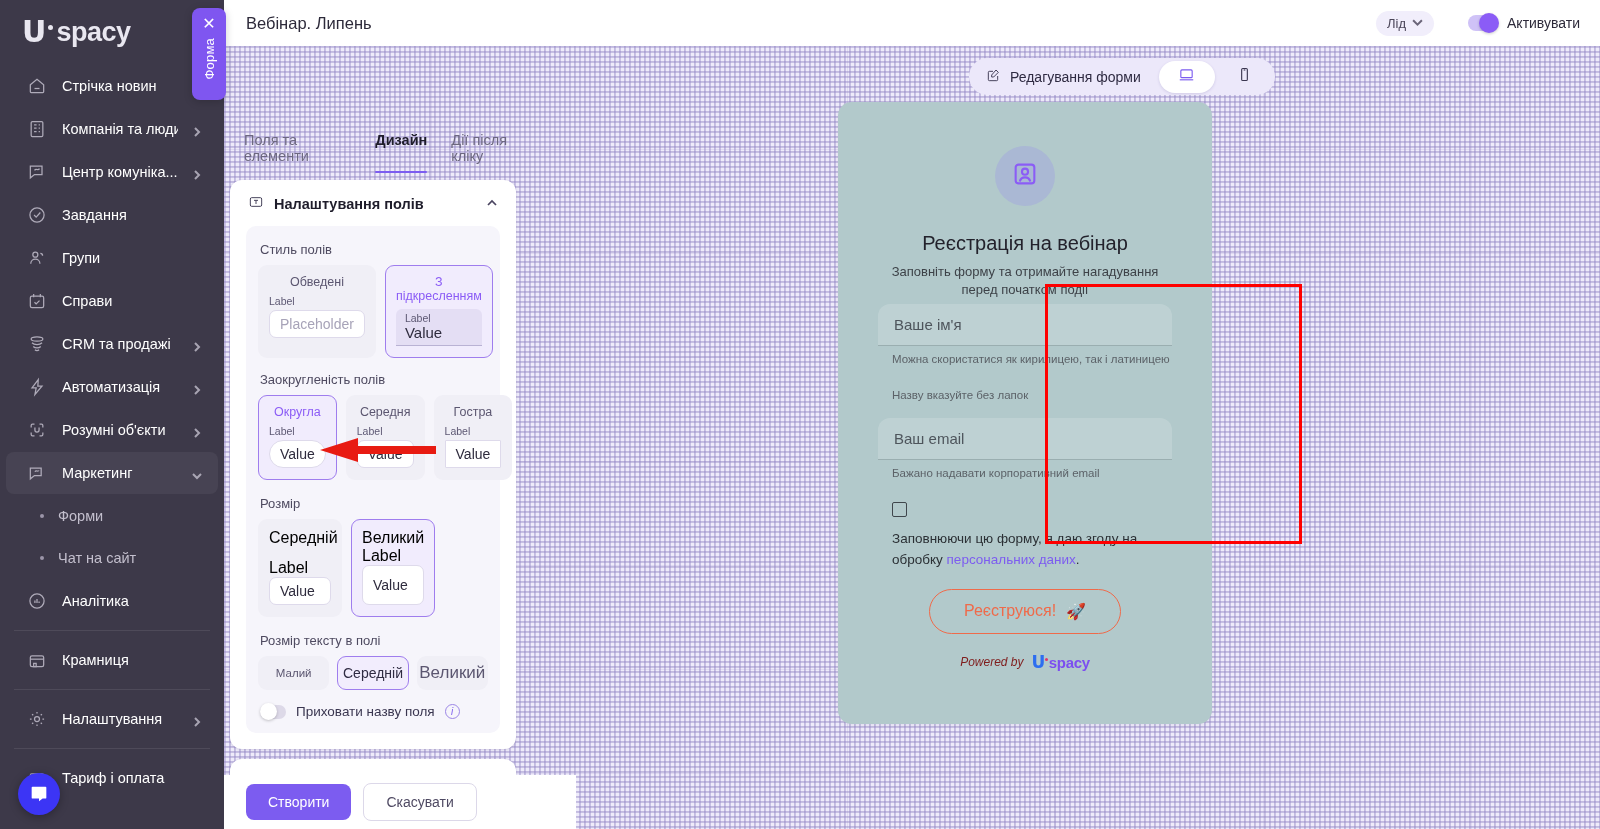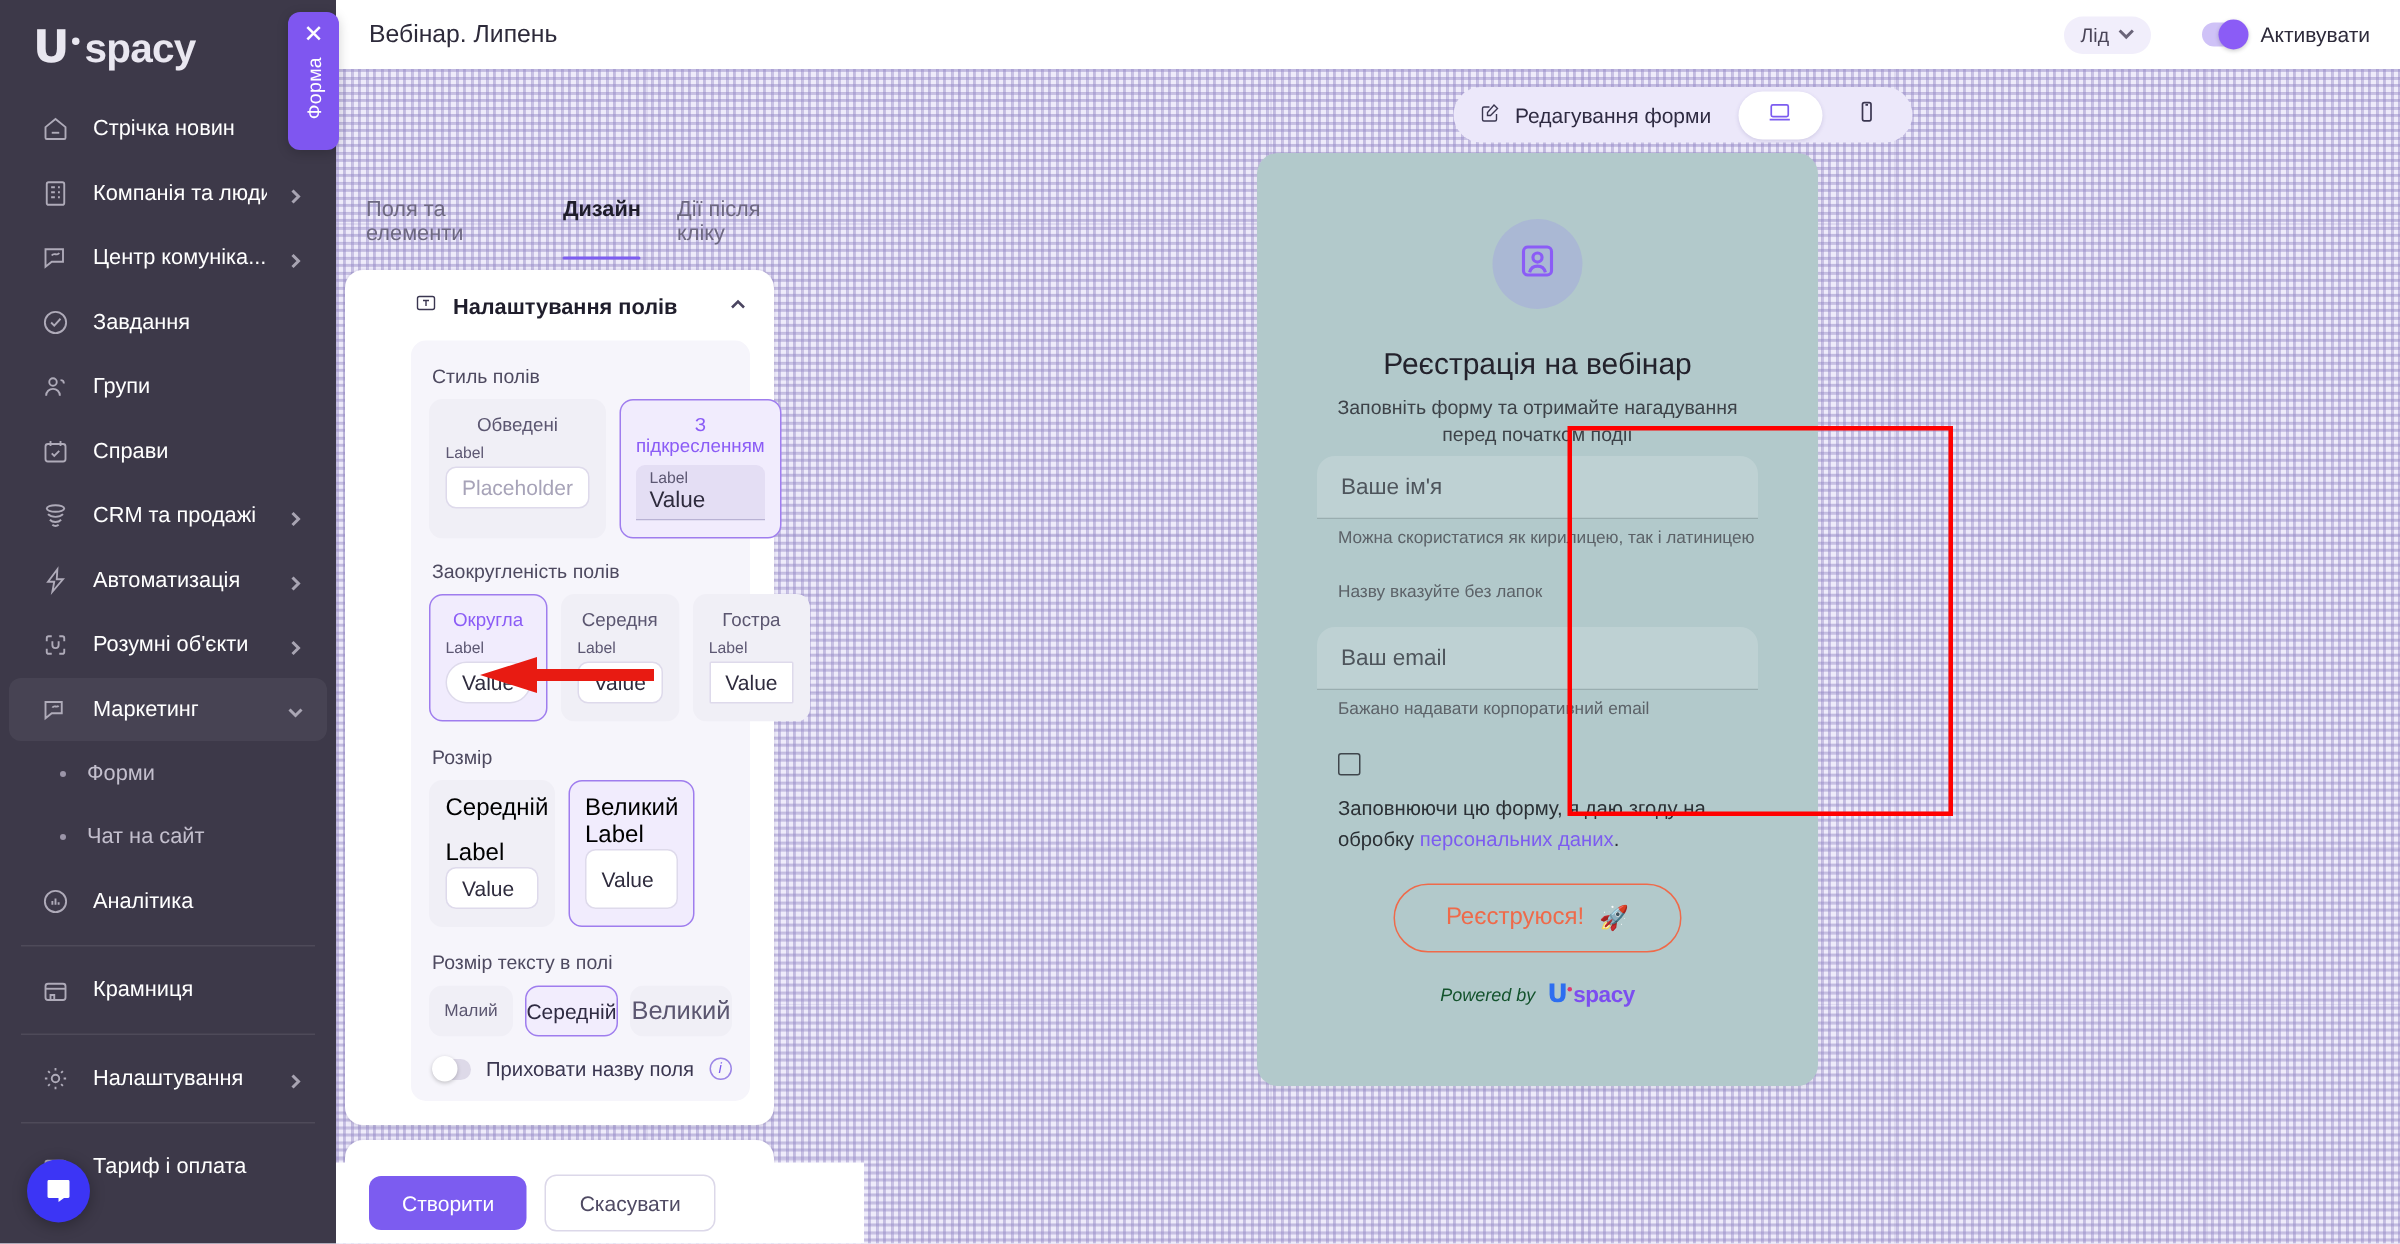--- a/index.html
+++ b/index.html
@@ -128,21 +128,20 @@
   .ptab { font-size: 14.5px; color: #6d6880; padding-bottom: 9px; cursor: pointer; position: relative; }
   .ptab.active { color: #1f1d2b; font-weight: 600; }
   .ptab.active::after {
     content:""; position:absolute; left:0; right:0; bottom:0; height:2.5px;
     background:#7c5cf0; border-radius:2px;
   }
 
   .card {
     background: #fff; border-radius: 12px; margin: 7px 16px 0 6px;
     box-shadow: 0 1px 3px rgba(50,40,90,.10), 0 0 0 1px rgba(120,110,170,.06);
-    padding-left: 28px;
   }
   .card-head {
     display:flex; align-items:center; gap:10px; padding: 14px 18px 12px 18px; cursor:pointer;
   }
   .card-head .ch-ico svg{width:16px;height:16px;stroke:#3a3650;fill:none;stroke-width:1.4;}
   .card-head .ch-txt { font-size: 14.5px; color:#1f1d2b; font-weight:600; flex:1;}
   .card-head .ch-chev svg{width:12px;height:12px;stroke:#4a4560;fill:none;stroke-width:1.7;}
 
   .card-body { padding: 0 16px 16px 16px; }
   .section { background:#f6f5fb; border-radius: 10px; padding: 12px 12px 14px 12px; }
@@ -266,21 +265,21 @@
   .consent .cbx { width:15px;height:15px;border:1.6px solid #3f464c; border-radius:2px; margin-top:6px; flex:0 0 15px; cursor:pointer;}
   .consent .ctxt { font-size: 13.5px; color:#2b3035; line-height:1.55; }
   .consent .ctxt a { color:#7c5cf0; text-decoration:none; }
 
   #submit-btn {
     margin-top: 18px; border: 1.5px solid #ef6a4a; color:#ef6a4a; background:transparent;
     border-radius: 24px; padding: 12px 34px; font-size: 16px; cursor:pointer;
     display:flex; align-items:center; gap:10px; font-family:"Liberation Sans",sans-serif;
   }
   #powered { margin-top: 18px; display:flex;align-items:center;gap:8px; }
-  #powered .pw { font-size: 12px; color:#14532d; font-style: italic; }
+  #powered .pw { font-size: 12px; color:#7f1d1d; font-style: italic; }
   #powered .pl-u { color:#2d6ef0; font-size:17px; font-weight:700; letter-spacing:-.5px; font-family:"DejaVu Sans",sans-serif;}
   #powered .pl-dot{width:3px;height:3px;border-radius:50%;background:#e0366f;display:inline-block;margin:0 1px 7px 0;}
   #powered .pl-r { color:#7c4ef0; font-size:15px; font-weight:700; letter-spacing:-.3px;}
 
   
   #red-rect {
     position:absolute; left: 1045px; top: 284px; width: 257px; height: 260px;
     border: 3px solid #ff0000; z-index: 25; pointer-events:none;
   }
   

